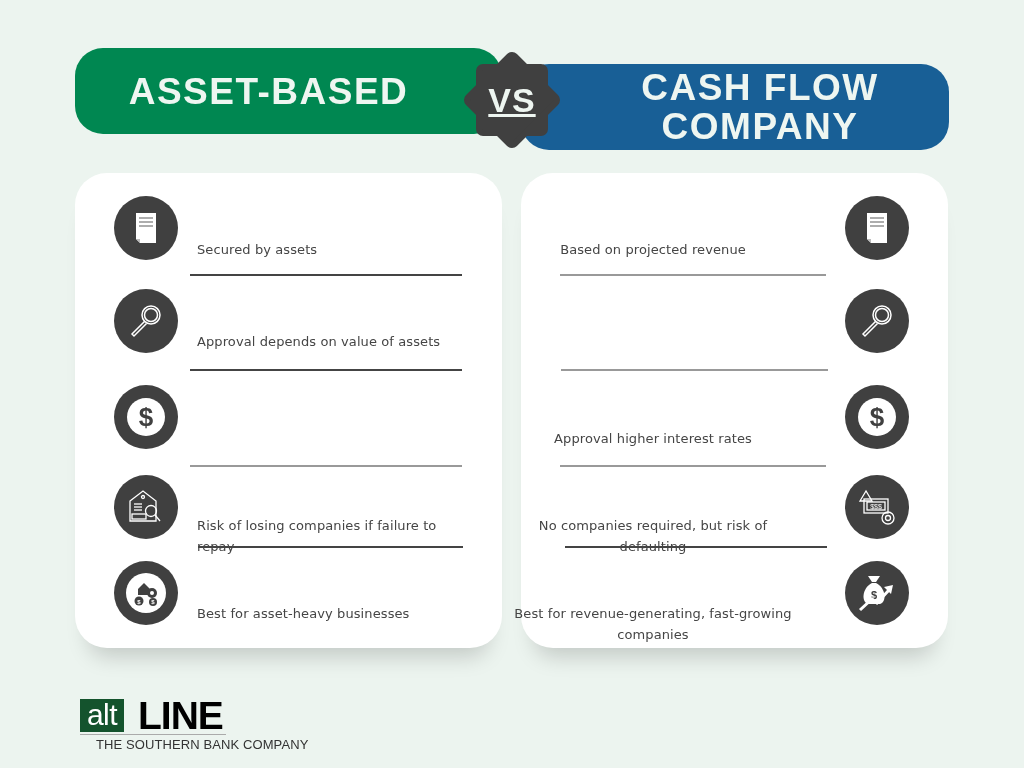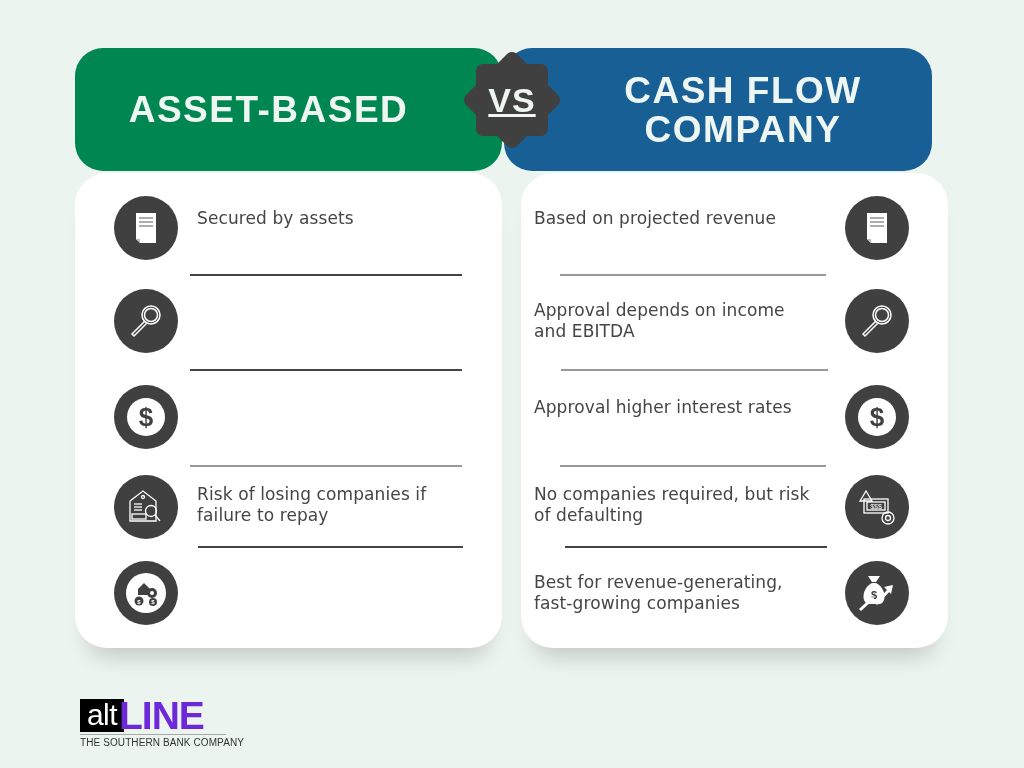--- a/index.html
+++ b/index.html
@@ -2,27 +2,27 @@
 <html><head>
 <meta charset="utf-8">
 <style>
   html, body { margin:0; padding:0; }
   body {
     width:1024px; height:768px; overflow:hidden; position:relative;
     background:#ecf4ef;
     font-family:"Liberation Sans", sans-serif;
   }
   .banner {
-    position:absolute; top:48px; height:123px; border-radius:28px;
+    position:absolute; top:48px; height:86px; border-radius:28px;
     color:#eef6f1; font-weight:bold; text-align:center;
     font-size:37px; line-height:39px; letter-spacing:1.5px;
     display:flex; align-items:center; justify-content:center; flex-direction:column;
   }
   .banner.left { left:75px; width:427px; background:#008751; padding-right:40px; box-sizing:border-box; }
-  .banner.right { left:504px; width:428px; background:#185f96; padding-left:50px; box-sizing:border-box; }
+  .banner.right { left:521px; width:428px; background:#185f96; padding-left:50px; box-sizing:border-box;margin-top:16px; }
   .banner span { display:block; }
   .vs {
     position:absolute; left:457px; top:45px; width:110px; height:110px;
   }
   .vs svg { position:absolute; left:0; top:0; }
   .vs-label {
     position:absolute; left:0; top:0; width:110px; height:110px;
     display:flex; align-items:center; justify-content:center;
     color:#eef6f1; font-weight:bold; font-size:34px; letter-spacing:1px;text-decoration:underline;
   }
@@ -32,42 +32,42 @@
     box-shadow:0 22px 22px -14px rgba(0,0,0,0.18);
   }
   .card.left { left:75px; }
   .card.right { left:521px; }
   .icon {
     position:absolute; width:64px; height:64px; border-radius:50%;
     background:#404040; display:flex; align-items:center; justify-content:center;
   }
   .txt {
     position:absolute; font-family:"DejaVu Sans", sans-serif;
-    font-size:17px; line-height:21px; color:#454545; letter-spacing:0.1px;
+    font-size:13px; line-height:21px; color:#454545; letter-spacing:0.1px;margin-top:31px;
   }
   .card.left .txt { left:122px; width:280px; text-align:left; }
-  .card.right .txt { right:134px; width:280px; text-align:left; }
+  .card.right .txt { right:155px; width:280px; text-align:center; }
   .card.left .icon { left:39px; }
   .card.right .icon { right:39px; }
   .divider { position:absolute; height:1.5px; background:#444; }
   .divider.gray { background:#999; }
   .logo { position:absolute; left:80px; top:699px; }
   .logo-alt {
-    position:absolute; left:0; top:0; width:44px; height:33px; background:#000000;
+    position:absolute; left:0; top:0; width:44px; height:33px; background:#14532d;
     color:#fff; font-size:30px; line-height:31px; text-align:center; letter-spacing:-0.5px;
     font-family:"Liberation Sans", sans-serif;
   }
   .logo-line {
-    position:absolute; left:39px; top:-3px; font-size:39px; font-weight:900; color:#6d28d9;
+    position:absolute; left:58px; top:-3px; font-size:39px; font-weight:900; color:#000000;
     font-family:"Liberation Sans", sans-serif; letter-spacing:-1px; line-height:39px;
   }
   .logo-rule { position:absolute; left:0; top:35px; width:146px; height:1px; background:#aaa; }
   .logo-tag {
-    position:absolute; left:0; top:38px; white-space:nowrap;
-    font-size:10px; color:#333; letter-spacing:0.1px;
+    position:absolute; left:16px; top:38px; white-space:nowrap;
+    font-size:13px; color:#333; letter-spacing:0.1px;
   }
 </style>
 </head>
 <body>
 
 <div class="banner left">
   <span>ASSET-BASED</span>
 </div>
 <div class="banner right">
   <span>CASH FLOW</span>
@@ -99,20 +99,21 @@
   <div class="txt" style="top:35px">Secured by assets</div>
   <div class="divider" style="left:115px; width:272px; top:101px;"></div>
 
   <div class="icon" style="top:116px">
     <svg width="40" height="40" viewBox="0 0 40 40" fill="none" stroke="#fff" stroke-width="1.5">
         <circle cx="25" cy="14" r="9"></circle>
         <circle cx="25" cy="14" r="6.5"></circle>
         <path d="M18.5 20.5 L6 33 L8 35 L20.5 22.5"></path>
       </svg>
   </div>
+  <div class="txt" style="top:127px">Approval depends on value of assets</div>
   <div class="divider" style="left:115px; width:272px; top:196px;"></div>
 
   <div class="icon" style="top:212px">
     <svg width="64" height="64" viewBox="0 0 64 64">
         <circle cx="32" cy="32" r="19" fill="#fff"></circle>
         <text x="32" y="41" text-anchor="middle" font-family="Liberation Sans, sans-serif" font-weight="bold" font-size="26" fill="#404040">$</text>
       </svg>
   </div>
   <div class="divider gray" style="left:115px; width:272px; top:292px;"></div>
 
@@ -140,20 +141,21 @@
           <circle cx="25" cy="40" r="4.5"></circle>
           <circle cx="39" cy="41" r="4"></circle>
         </g>
         <g fill="#fff" font-size="6" font-family="Liberation Sans, sans-serif" font-weight="bold" text-anchor="middle">
           <text x="25" y="42.5">$</text>
           <text x="39" y="43.3">$</text>
         </g>
         <circle cx="38" cy="32" r="2" fill="#fff"></circle>
       </svg>
   </div>
+  <div class="txt" style="top:399px">Best for asset-heavy businesses</div>
 </div>
 
 <div class="card right">
   <div class="icon" style="top:23px">
     <svg width="30" height="34" viewBox="0 0 30 34">
         <path d="M5 2 H25 V32 H9 L5 28 Z" fill="#fff"></path>
         <g stroke="#999" stroke-width="1.6">
           <line x1="8" y1="7" x2="22" y2="7"></line>
           <line x1="8" y1="11" x2="22" y2="11"></line>
           <line x1="8" y1="15" x2="22" y2="15"></line>
@@ -164,21 +166,20 @@
   <div class="txt" style="top:35px">Based on projected revenue</div>
   <div class="divider gray" style="left:39px; width:266px; top:101px;"></div>
 
   <div class="icon" style="top:116px">
     <svg width="40" height="40" viewBox="0 0 40 40" fill="none" stroke="#fff" stroke-width="1.5">
         <circle cx="25" cy="14" r="9"></circle>
         <circle cx="25" cy="14" r="6.5"></circle>
         <path d="M18.5 20.5 L6 33 L8 35 L20.5 22.5"></path>
       </svg>
   </div>
-  <div class="txt" style="top:127px">Approval depends on income and EBITDA</div>
   <div class="divider gray" style="left:40px; width:267px; top:196px;"></div>
 
   <div class="icon" style="top:212px">
     <svg width="64" height="64" viewBox="0 0 64 64">
         <circle cx="32" cy="32" r="19" fill="#fff"></circle>
         <text x="32" y="41" text-anchor="middle" font-family="Liberation Sans, sans-serif" font-weight="bold" font-size="26" fill="#404040">$</text>
       </svg>
   </div>
   <div class="txt" style="top:224px">Approval higher interest rates</div>
   <div class="divider gray" style="left:39px; width:266px; top:292px;"></div>

